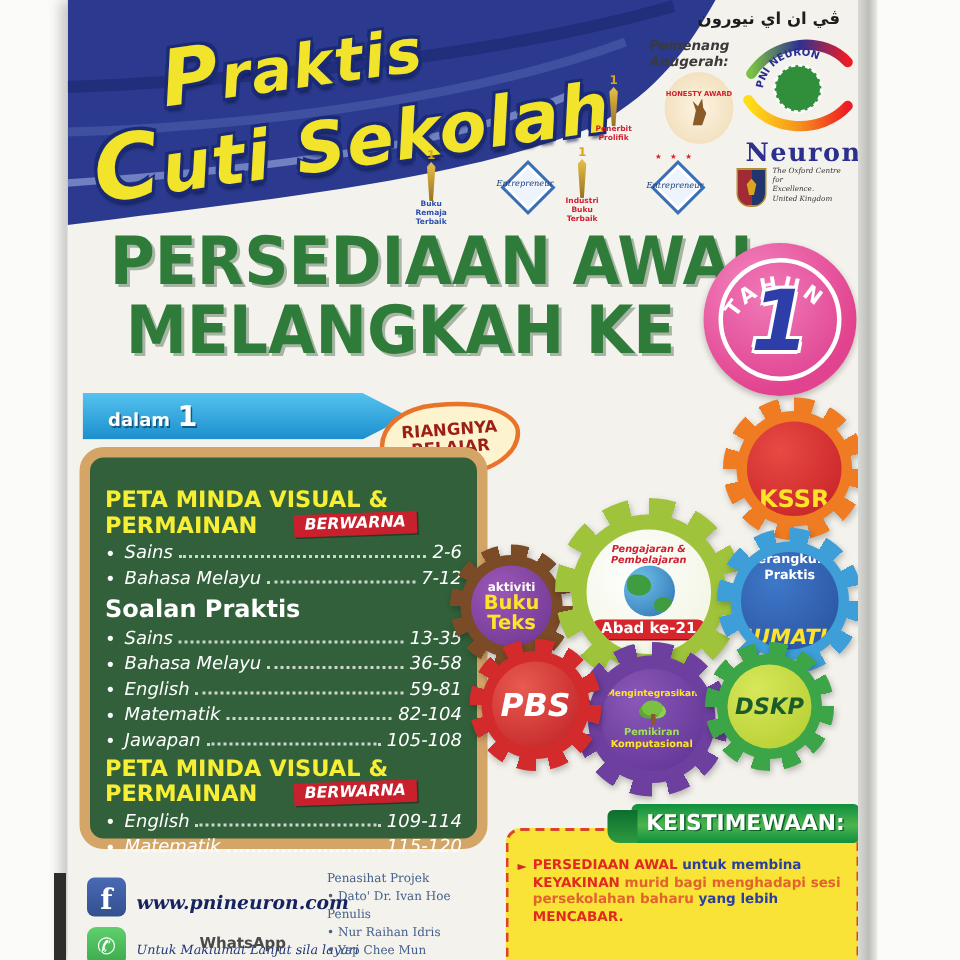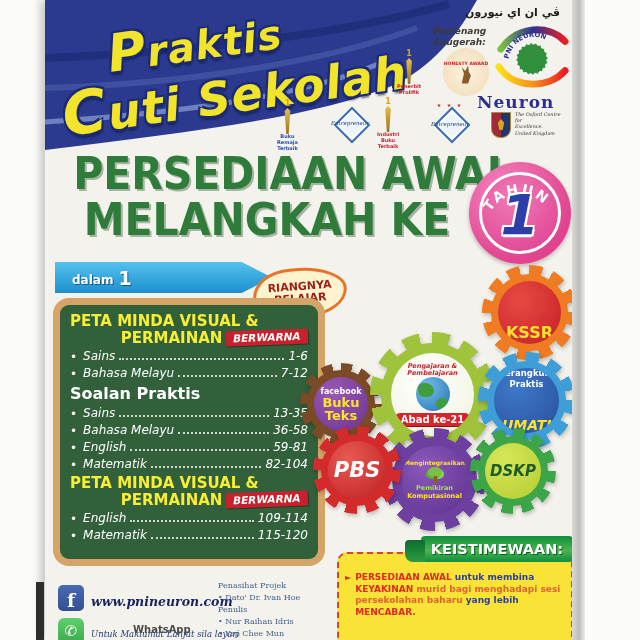--- a/index.html
+++ b/index.html
@@ -36,21 +36,21 @@
         background:#eef4fb;transform:rotate(45deg);box-shadow:inset 0 0 0 2px #fff;}
   .diamond-text{position:absolute;left:0;top:16px;width:46px;text-align:center;font-size:5.5px;
         font-style:italic;font-family:"DejaVu Serif",serif;color:#1d3f7c;}
   .diamond-stars{position:absolute;left:0;top:0;width:46px;text-align:center;font-size:5px;color:#d6252b;letter-spacing:2px;}
   .honesty{position:absolute;left:398px;top:48px;width:46px;height:48px;border-radius:50%;
         background:radial-gradient(#fdf4e2,#efd9b2);display:flex;flex-direction:column;
         align-items:center;justify-content:center;}
   .deer{width:14px;height:18px;background:#8a5a28;clip-path:polygon(20% 100%,35% 45%,20% 10%,45% 30%,65% 0,70% 35%,85% 55%,65% 100%);}
   .honesty-label{font-size:4.5px;font-weight:bold;color:#cf2030;text-align:center;}
   .pni-logo{position:absolute;left:448px;top:20px;width:78px;height:74px;}
-  .neuron-word{position:absolute;left:432px;top:92px;font-size:17px;font-weight:bold;
+  .neuron-word{position:absolute;left:452px;top:92px;font-size:17px;font-weight:bold;
         color:#2b2f8e;font-family:"DejaVu Serif",serif;letter-spacing:1px;}
   .oxford{position:absolute;left:446px;top:112px;display:flex;gap:4px;align-items:flex-start;}
   .crest{width:18px;height:24px;border:1px solid #b08c2c;border-radius:0 0 9px 9px;
         background:linear-gradient(90deg,#a02a36 50%,#22356e 50%);position:relative;}
   .crest::after{content:"";position:absolute;left:5px;top:6px;width:8px;height:11px;
         background:#d9a520;clip-path:polygon(50% 0,90% 35%,70% 100%,30% 100%,10% 35%);}
   .oxford-text{font-size:4.8px;font-family:"DejaVu Serif",serif;font-style:italic;color:#333;
         white-space:pre-line;line-height:1.3;}
   
   .headline{position:absolute;left:0;width:480px;text-align:center;color:#2f7c3a;
@@ -76,23 +76,23 @@
         text-shadow:1px 1px 0 #115a86;}
   .subjek-banner .big{font-size:19px;font-weight:bold;}
   .subjek-banner .small{font-size:12px;font-weight:bold;margin:4px 5px 0;}
   .riang{position:absolute;left:208px;top:268px;width:88px;height:44px;background:#fdf3cf;
         border:3px solid #e8742c;border-radius:45% 55% 50% 50%/60% 50% 60% 45%;
         display:flex;flex-direction:column;align-items:center;justify-content:center;
         transform:rotate(-4deg);color:#9c1f15;font-weight:bold;font-size:11px;line-height:1.1;}
   
   .toc{position:absolute;left:8px;top:298px;width:272px;height:268px;background:#31603a;
         border:7px solid #d4a567;border-radius:16px;box-sizing:border-box;
-        padding:8px 10px;z-index:2;}
+        padding:20px 10px;z-index:2;}
   .toc-h-yellow{color:#f8ef34;font-weight:bold;font-size:15px;line-height:1.1;}
-  .toc-h-row{display:flex;align-items:center;gap:4px;justify-content:flex-end;}
+  .toc-h-row{display:flex;align-items:center;gap:24px;}
   .badge-berwarna{background:#c8202c;color:#fff;font-style:italic;font-weight:bold;
         font-size:10.5px;padding:1px 7px 2px;transform:rotate(-2deg);display:inline-block;
         box-shadow:1px 1px 0 rgba(0,0,0,.35);}
   .toc-h-white{color:#fff;font-weight:bold;font-size:16px;margin-top:4px;}
   .toc-item{display:flex;align-items:flex-end;color:#fff;font-style:italic;font-size:12px;margin:3px 0 0;}
   .toc-item::before{content:"•";font-style:normal;margin-right:6px;line-height:1;}
   .leader{flex:1;border-bottom:2px dotted rgba(255,255,255,.75);margin:0 4px 3px;}
   
   .gear{position:absolute;border-radius:50%;z-index:3;
         background:repeating-conic-gradient(var(--c) 0deg 17deg,transparent 17deg 30deg);
@@ -263,21 +263,21 @@
 
     <div class="toc">
       <div class="toc-h-yellow">PETA MINDA VISUAL &amp;</div>
       <div class="toc-h-row">
         <span class="toc-h-yellow">PERMAINAN</span>
         <span class="badge-berwarna">BERWARNA</span>
       </div>
       <div class="toc-item">
         <span>Sains</span>
         <span class="leader"></span>
-        <span>1-6</span>
+        <span>2-6</span>
       </div>
       <div class="toc-item">
         <span>Bahasa Melayu</span>
         <span class="leader"></span>
         <span>7-12</span>
       </div>
 
       <div class="toc-h-white">Soalan Praktis</div>
       <div class="toc-item">
         <span>Sains</span>
@@ -291,20 +291,25 @@
       </div>
       <div class="toc-item">
         <span>English</span>
         <span class="leader"></span>
         <span>59-81</span>
       </div>
       <div class="toc-item">
         <span>Matematik</span>
         <span class="leader"></span>
         <span>82-104</span>
+      </div>
+      <div class="toc-item">
+        <span>Jawapan</span>
+        <span class="leader"></span>
+        <span>105-108</span>
       </div>
 
       <div class="toc-h-yellow" style="margin-top:4px;">PETA MINDA VISUAL &amp;</div>
       <div class="toc-h-row">
         <span class="toc-h-yellow">PERMAINAN</span>
         <span class="badge-berwarna">BERWARNA</span>
       </div>
       <div class="toc-item">
         <span>English</span>
         <span class="leader"></span>
@@ -317,21 +322,21 @@
       </div>
     </div>
 
     <div class="gear" style="--c:#ef7b22;left:437px;top:265px;width:95px;height:95px;">
       <div class="gear-core" style="--core:radial-gradient(circle at 35% 30%,#e84a42,#c41f27);">
         <span class="glabel" style="font-size:16px;color:#ffe32b;margin-top:39px;">KSSR</span>
       </div>
     </div>
     <div class="gear" style="--c:#7b4a26;left:255px;top:363px;width:82px;height:82px;">
       <div class="gear-core" style="--core:radial-gradient(circle at 35% 30%,#9a58b5,#6d3390);">
-        <span style="font-size:8px;color:#fff;font-weight:bold;">facebook</span>
+        <span style="font-size:8px;color:#fff;font-weight:bold;">aktiviti</span>
         <span class="glabel" style="font-size:13px;color:#ffe32b;line-height:1;width:44px;">Buku Teks</span>
       </div>
     </div>
     <div class="gear" style="--c:#9fc33b;left:325px;top:332px;width:125px;height:125px;">
       <div class="gear-core" style="--core:radial-gradient(circle at 40% 35%,#ffffff,#eef3dc);">
         <span class="arc-red">Pengajaran &amp; Pembelajaran</span>
         <div class="globe"></div>
         <span class="ribbon-small">Abad ke-21</span>
       </div>
     </div>

